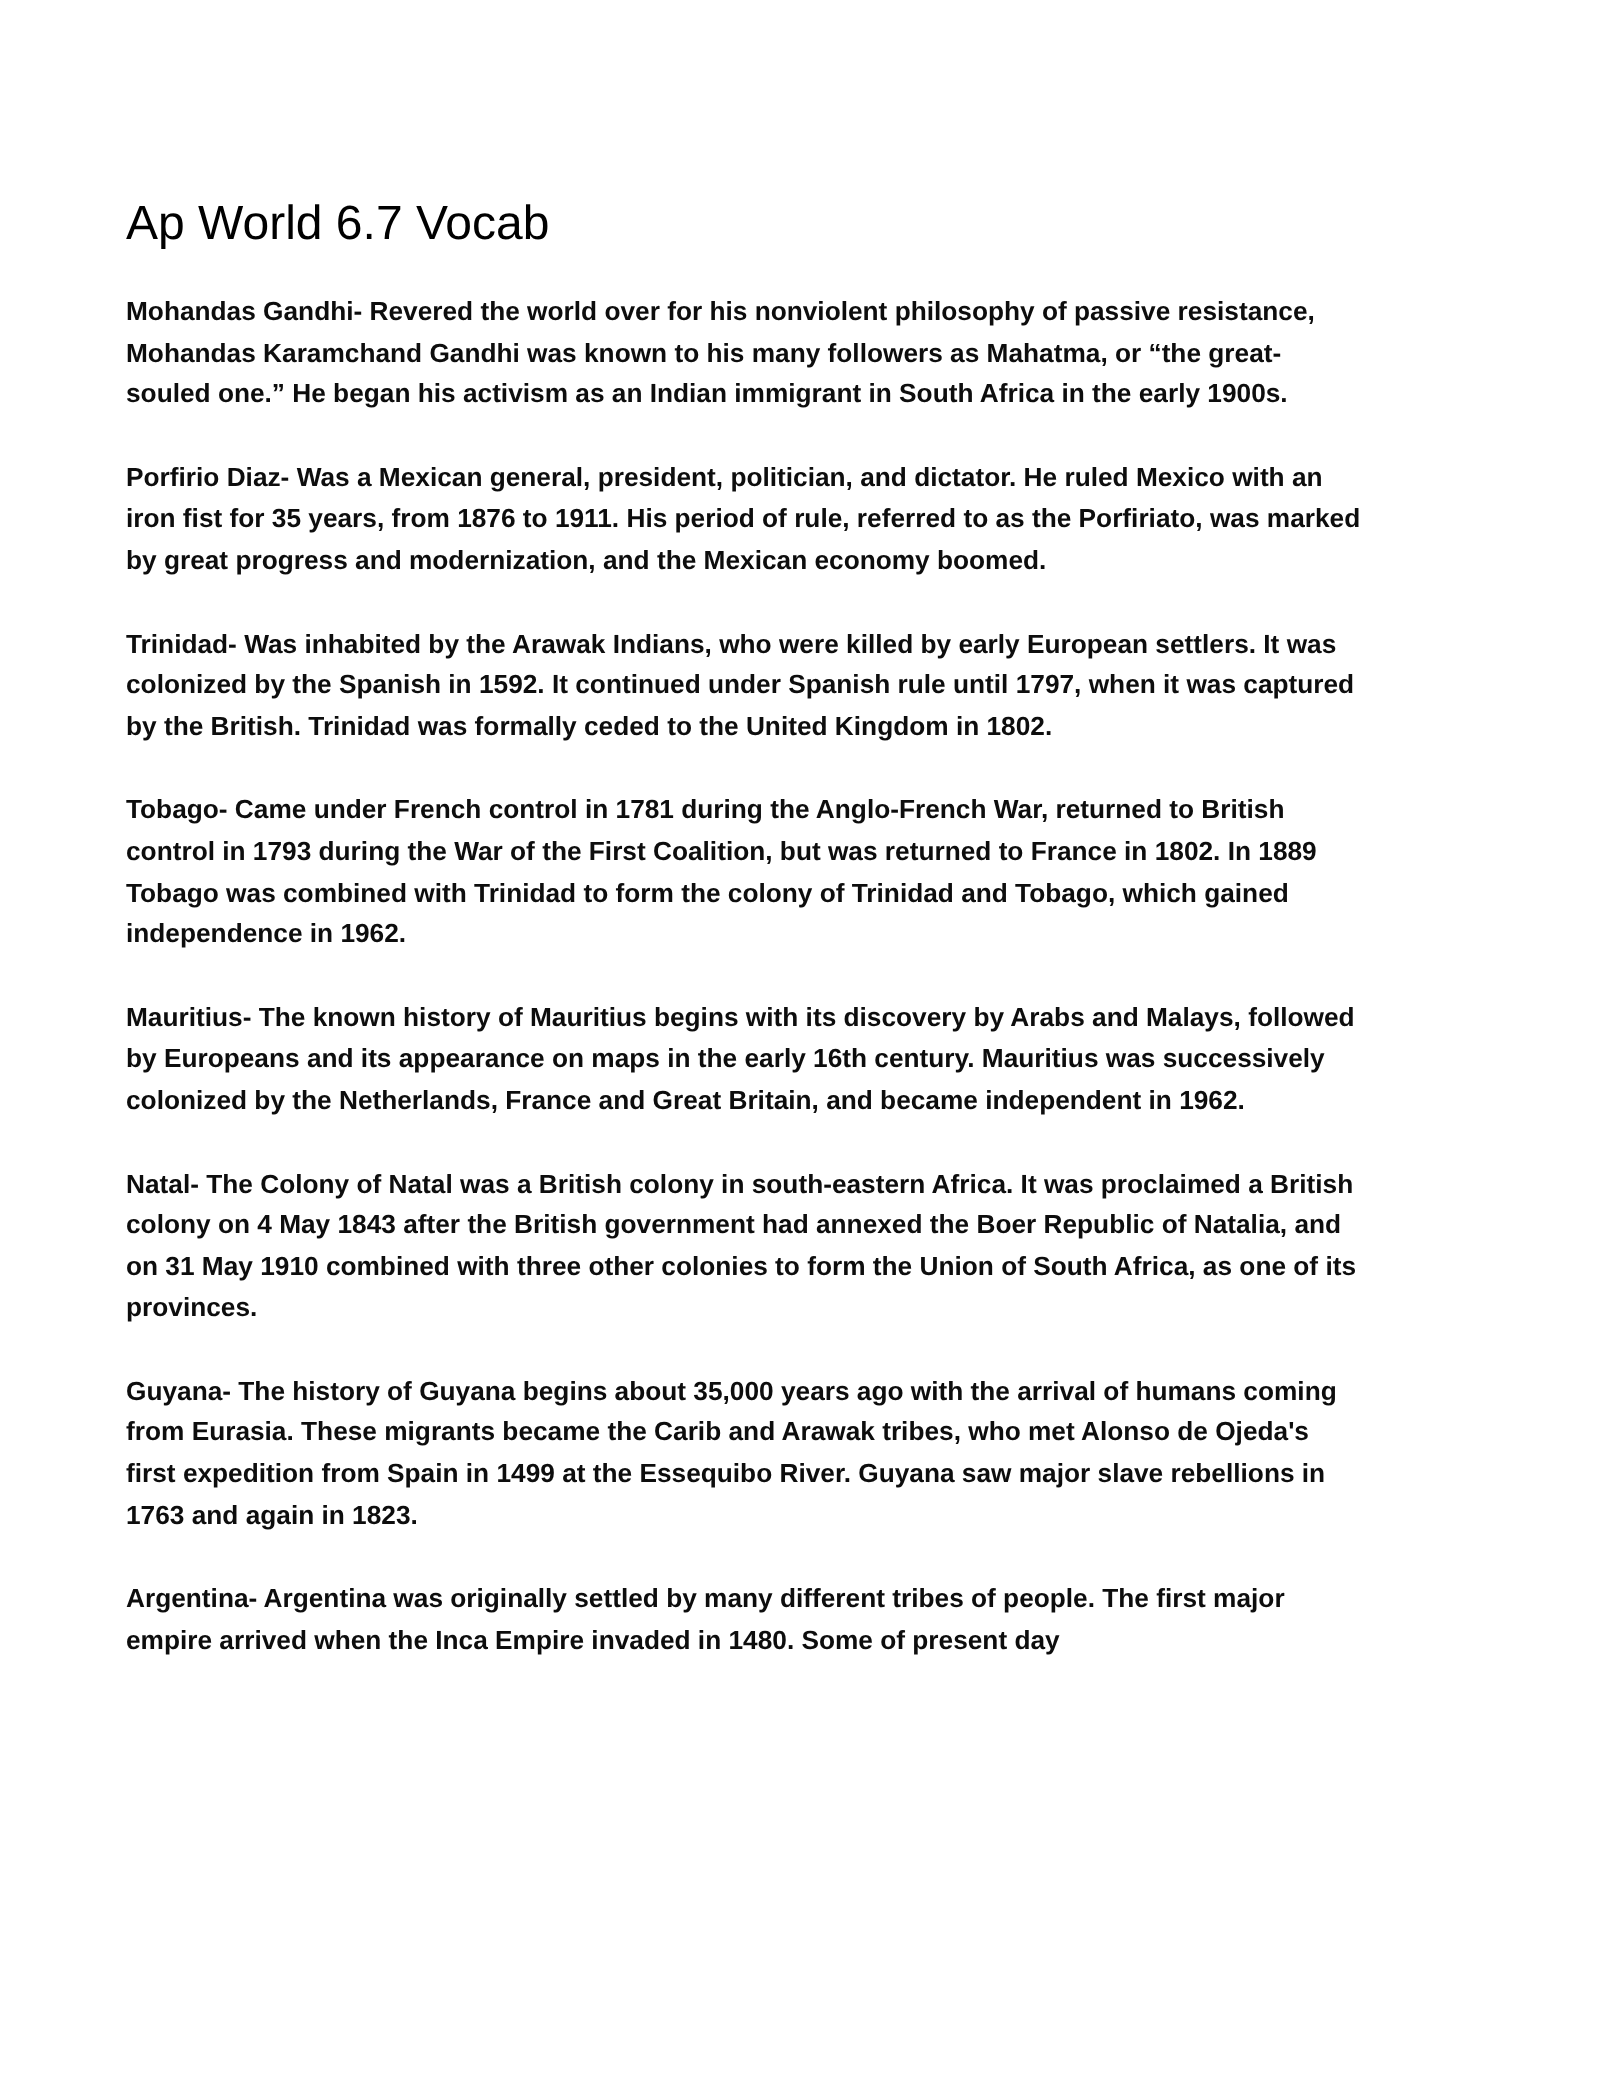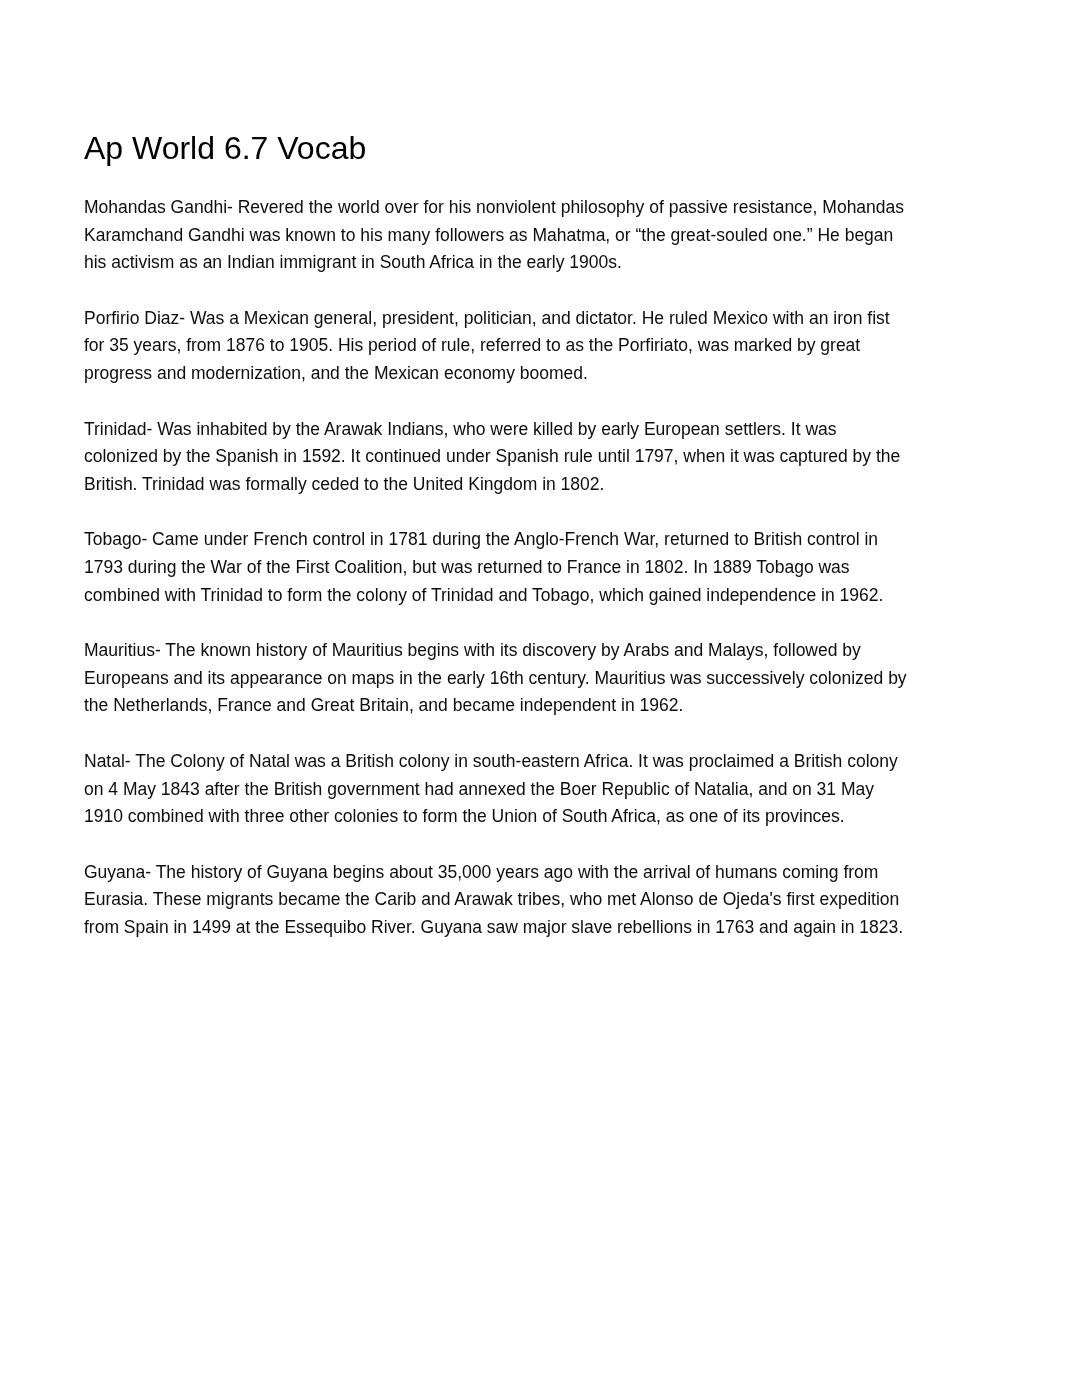--- a/index.html
+++ b/index.html
@@ -25,39 +25,40 @@
     font-size: 32px;
     font-weight: 400;
     line-height: 40px;
     margin: 0 0 26px 0;
     color: #000000;
     letter-spacing: 0;
   }
   .para {
     width: 826px;
     font-size: 17.5px;
-    font-weight: 400;
+    font-weight: 700;
     line-height: 27.6px;
     margin: 0 0 28px 0;
     color: #0d0d0d;
   }
 </style>
 </head>
 <body>
 
 <div class="page">
   <h1 class="doc-title">Ap World 6.7 Vocab</h1>
 
   <p class="para">Mohandas Gandhi- Revered the world over for his nonviolent philosophy of passive resistance, Mohandas Karamchand Gandhi was known to his many followers as Mahatma, or “the great-souled one.” He began his activism as an Indian immigrant in South Africa in the early 1900s.</p>
 
-  <p class="para">Porfirio Diaz-  Was a Mexican general, president, politician, and dictator. He ruled Mexico with an iron fist for 35 years, from 1876 to 1905. His period of rule, referred to as the Porfiriato, was marked by great progress and modernization, and the Mexican economy boomed.</p>
+  <p class="para">Porfirio Diaz-  Was a Mexican general, president, politician, and dictator. He ruled Mexico with an iron fist for 35 years, from 1876 to 1911. His period of rule, referred to as the Porfiriato, was marked by great progress and modernization, and the Mexican economy boomed.</p>
 
   <p class="para">Trinidad- Was inhabited by the Arawak Indians, who were killed by early European settlers. It was colonized by the Spanish in 1592. It continued under Spanish rule until 1797, when it was captured by the British. Trinidad was formally ceded to the United Kingdom in 1802.</p>
 
   <p class="para">Tobago- Came under French control in 1781 during the Anglo-French War, returned to British control in 1793 during the War of the First Coalition, but was returned to France in 1802. In 1889 Tobago was combined with Trinidad to form the colony of Trinidad and Tobago, which gained independence in 1962.</p>
 
   <p class="para">Mauritius- The known history of Mauritius begins with its discovery by Arabs and Malays, followed by Europeans and its appearance on maps in the early 16th century. Mauritius was successively colonized by the Netherlands, France and Great Britain, and became independent in 1962.</p>
 
   <p class="para">Natal- The Colony of Natal was a British colony in south-eastern Africa. It was proclaimed a British colony on 4 May 1843 after the British government had annexed the Boer Republic of Natalia, and on 31 May 1910 combined with three other colonies to form the Union of South Africa, as one of its provinces.</p>
 
   <p class="para">Guyana- The history of Guyana begins about 35,000 years ago with the arrival of humans coming from Eurasia. These migrants became the Carib and Arawak tribes, who met Alonso de Ojeda's first expedition from Spain in 1499 at the Essequibo River. Guyana saw major slave rebellions in 1763 and again in 1823.</p>
 
+  <p class="para">Argentina- Argentina was originally settled by many different tribes of people. The first major empire arrived when the Inca Empire invaded in 1480. Some of present day</p>
 </div>
 
 </body></html>

